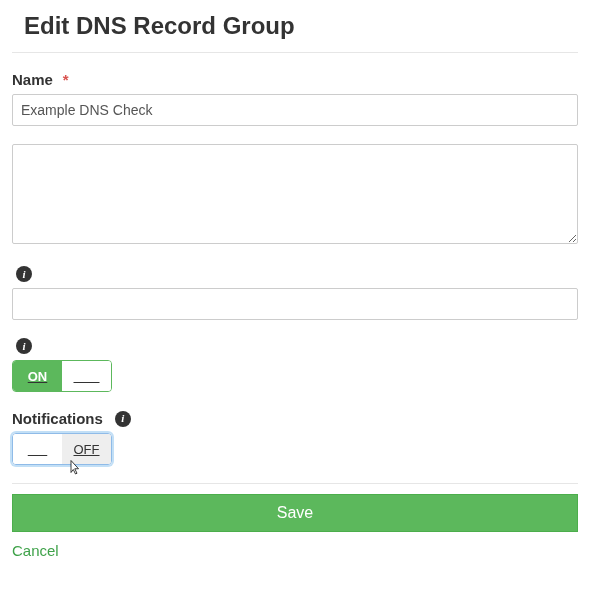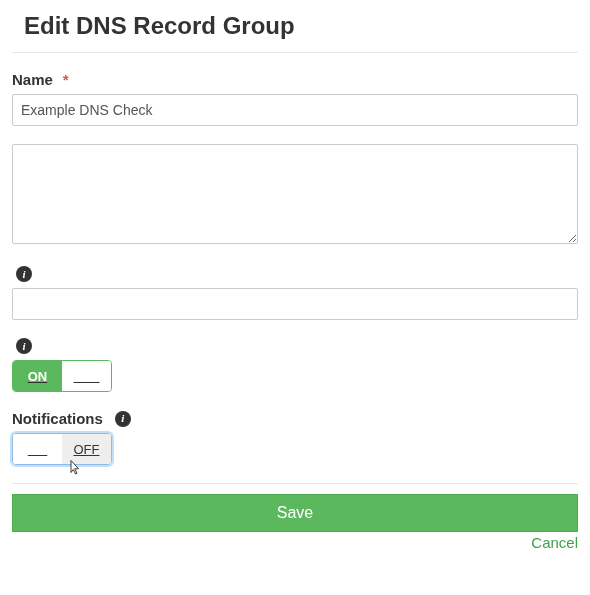--- a/index.html
+++ b/index.html
@@ -144,22 +144,22 @@
     background: #5cb85c;
     border: 1px solid #4cae4c;
     color: #fff;
     font-size: 16px;
     padding: 9px 0;
     border-radius: 0;
     cursor: pointer;
     text-align: center;
   }
   .cancel-row {
-    text-align: right;
-    margin-top: 2px;
+    text-align: left;
+    margin-top: 10px;
   }
   .cancel-link {
     color: #3fa24a;
     font-size: 15px;
     text-decoration: none;
     cursor: pointer;
   }
 </style>
 </head>
 <body>

